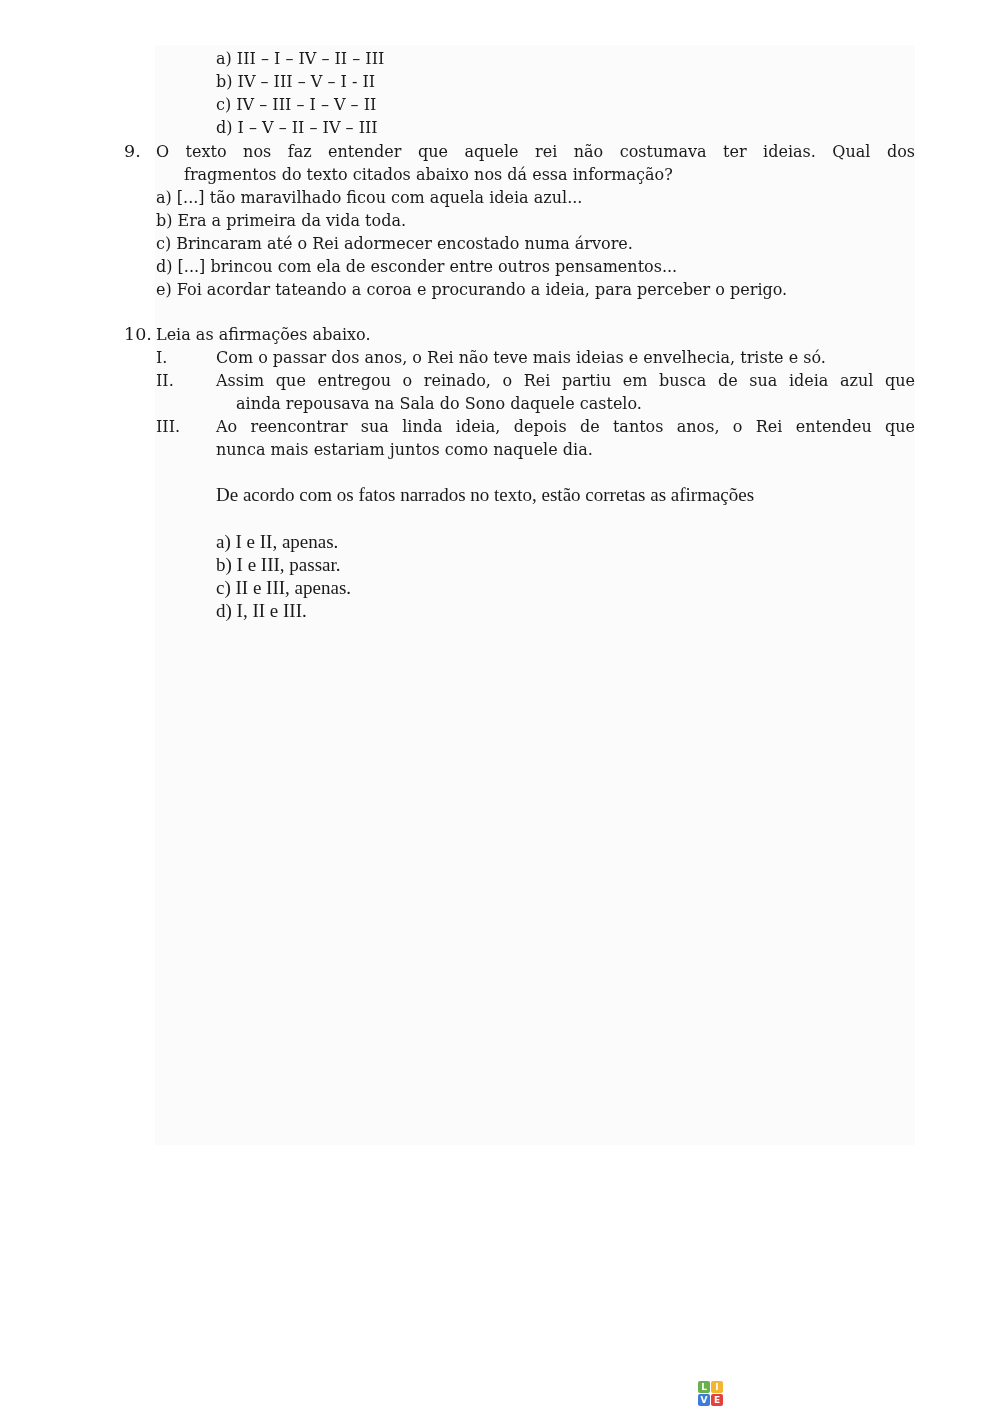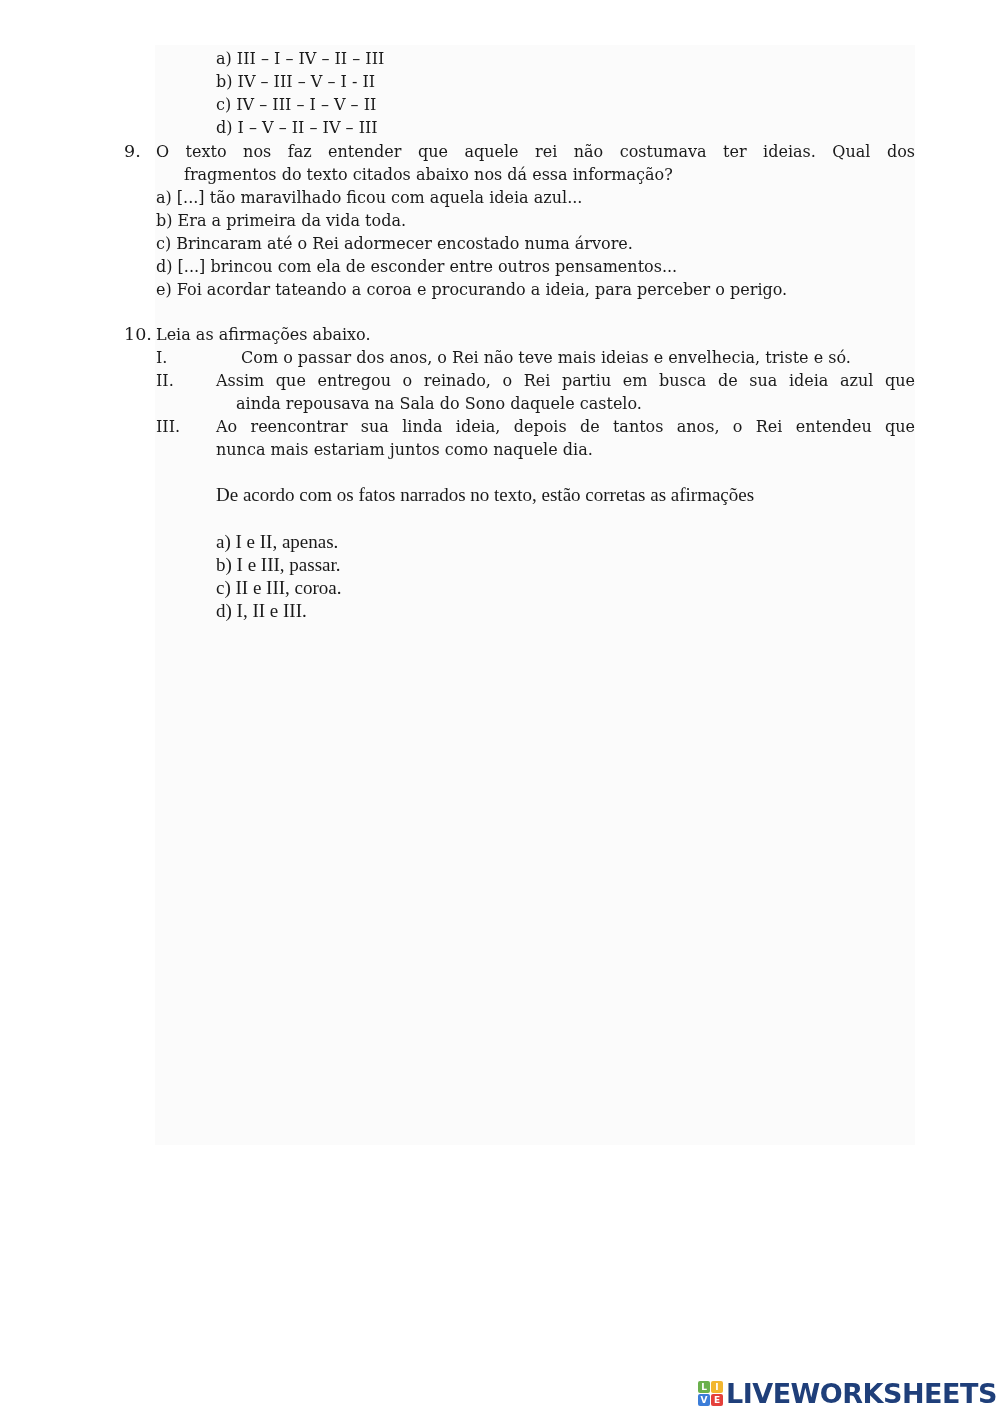--- a/index.html
+++ b/index.html
@@ -92,38 +92,37 @@
 <div class="line" style="left:156px; top:186px;">a) [...] tão maravilhado ficou com aquela ideia azul...</div>
 <div class="line" style="left:156px; top:209px;">b) Era a primeira da vida toda.</div>
 <div class="line" style="left:156px; top:232px;">c) Brincaram até o Rei adormecer encostado numa árvore.</div>
 <div class="line" style="left:156px; top:255px;">d) [...] brincou com ela de esconder entre outros pensamentos...</div>
 <div class="line" style="left:156px; top:278px;">e) Foi acordar tateando a coroa e procurando a ideia, para perceber o perigo.</div>
 
 <div class="qnum" style="left:124px; top:323px;">10.</div>
 <div class="line" style="left:156px; top:323px;">Leia as afirmações abaixo.</div>
 
 <div class="line" style="left:156px; top:346px;">I.</div>
-<div class="line" style="left:216px; top:346px;margin-left:25px;">Com o passar dos anos, o Rei não teve mais ideias e envelhecia, triste e só.</div>
+<div class="line" style="left:216px; top:346px;">Com o passar dos anos, o Rei não teve mais ideias e envelhecia, triste e só.</div>
 
 <div class="line" style="left:156px; top:369px;">II.</div>
 <div class="line just" style="left:216px; top:369px; width:699px;">Assim que entregou o reinado, o Rei partiu em busca de sua ideia azul que</div>
 <div class="line" style="left:216px; top:392px;margin-left:20px;">ainda repousava na Sala do Sono daquele castelo.</div>
 
 <div class="line" style="left:156px; top:415px;">III.</div>
 <div class="line just" style="left:216px; top:415px; width:699px;">Ao reencontrar sua linda ideia, depois de tantos anos, o Rei entendeu que</div>
 <div class="line" style="left:216px; top:438px;">nunca mais estariam juntos como naquele dia.</div>
 
 <div class="line narrow" style="left:216px; top:483px;font-family:Liberation Serif, serif;">De acordo com os fatos narrados no texto, estão corretas as afirmações</div>
 
 <div class="line narrow" style="left:216px; top:530px;">a) I e II, apenas.</div>
 <div class="line narrow" style="left:216px; top:553px;">b) I e III, passar.</div>
-<div class="line narrow" style="left:216px; top:576px;">c) II e III, coroa.</div>
+<div class="line narrow" style="left:216px; top:576px;">c) II e III, apenas.</div>
 <div class="line narrow" style="left:216px; top:599px;">d) I, II e III.</div>
 
 <div class="logo">
   <div class="logo-tile">
     <span style="background:#6ab04c;">L</span>
     <span style="background:#f2b630;">I</span>
     <span style="background:#3b7dd8;">V</span>
     <span style="background:#e5403b;">E</span>
   </div>
-  <span class="logo-text">LIVEWORKSHEETS</span>
 </div>
 
 </body></html>

